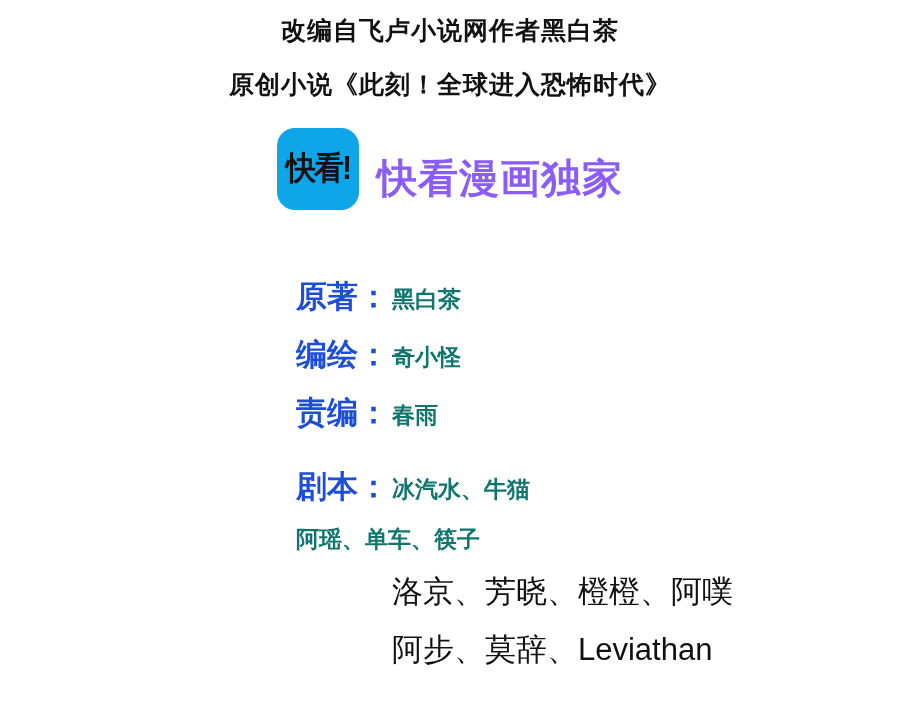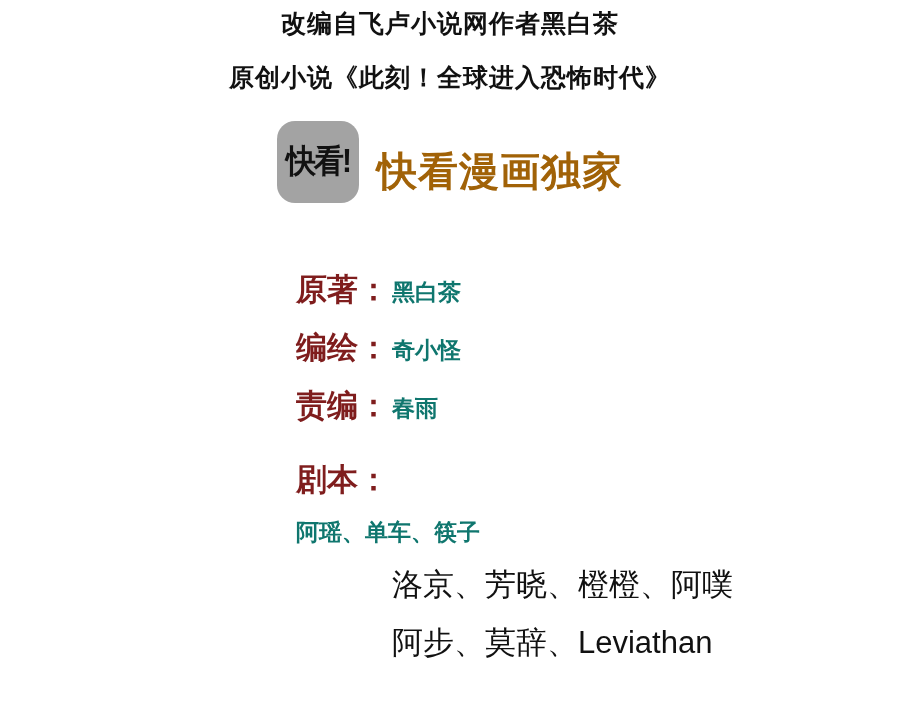--- a/index.html
+++ b/index.html
@@ -18,21 +18,21 @@
   .page {
     width: 900px;
     height: 703px;
     position: relative;
     background: #ffffff;
   }
 
   
   .attribution {
     text-align: center;
-    padding-top: 10px;
+    padding-top: 17px;
   }
   .attribution .line {
     font-size: 25px;
     font-weight: 700;
     letter-spacing: 1px;
     line-height: 1.05;
     margin: 0 0 28px 0;
     color: #111;
   }
 
@@ -41,57 +41,57 @@
     display: flex;
     align-items: center;
     justify-content: center;
     margin-top: 30px;
     gap: 18px;
   }
   .brand-logo {
     width: 82px;
     height: 82px;
     border-radius: 18px;
-    background: #a3a3a3;
+    background: #0ea5e9;
     display: flex;
     align-items: center;
     justify-content: center;
     position: relative;
   }
   .brand-logo .logo-text {
     font-size: 30px;
     font-weight: 700;
     color: #111;
     letter-spacing: -2px;
     transform: scaleY(1.08);
     line-height: 1;
     padding-bottom: 2px;
   }
   .brand-name {
     font-size: 40px;
     font-weight: 700;
     letter-spacing: 1px;
-    color: #a16207;
+    color: #8b5cf6;
     margin-top: 20px;
   }
 
   
   .credits {
     margin-top: 66px;
     padding-left: 296px;
   }
   .credit-row {
     display: flex;
     align-items: baseline;
     margin-bottom: 16px;
   }
   .credit-label {
     font-size: 31px;
     font-weight: 700;
-    color: #7f1d1d;
+    color: #1d4ed8;
     width: 96px;
     flex: 0 0 96px;
     letter-spacing: 0px;
   }
   .credit-value {
     font-size: 23px;
     font-weight: 700;
     color: #0f766e;
     letter-spacing: 0px;
   }
@@ -136,20 +136,21 @@
     <div class="credit-row">
       <span class="credit-label">责编：</span>
       <span class="credit-value">春雨</span>
     </div>
 
     <div class="credit-row">
     </div>
 
     <div class="credit-row">
       <span class="credit-label">剧本：</span>
+      <span class="credit-value">冰汽水、牛猫</span>
     </div>
 
     <div class="credit-row">
       <span class="credit-value">阿瑶、单车、筷子</span>
     </div>
 
     <div class="credit-cont">洛京、芳晓、橙橙、阿噗</div>
     <div class="credit-cont">阿步、莫辞、Leviathan</div>
 
   </div>

